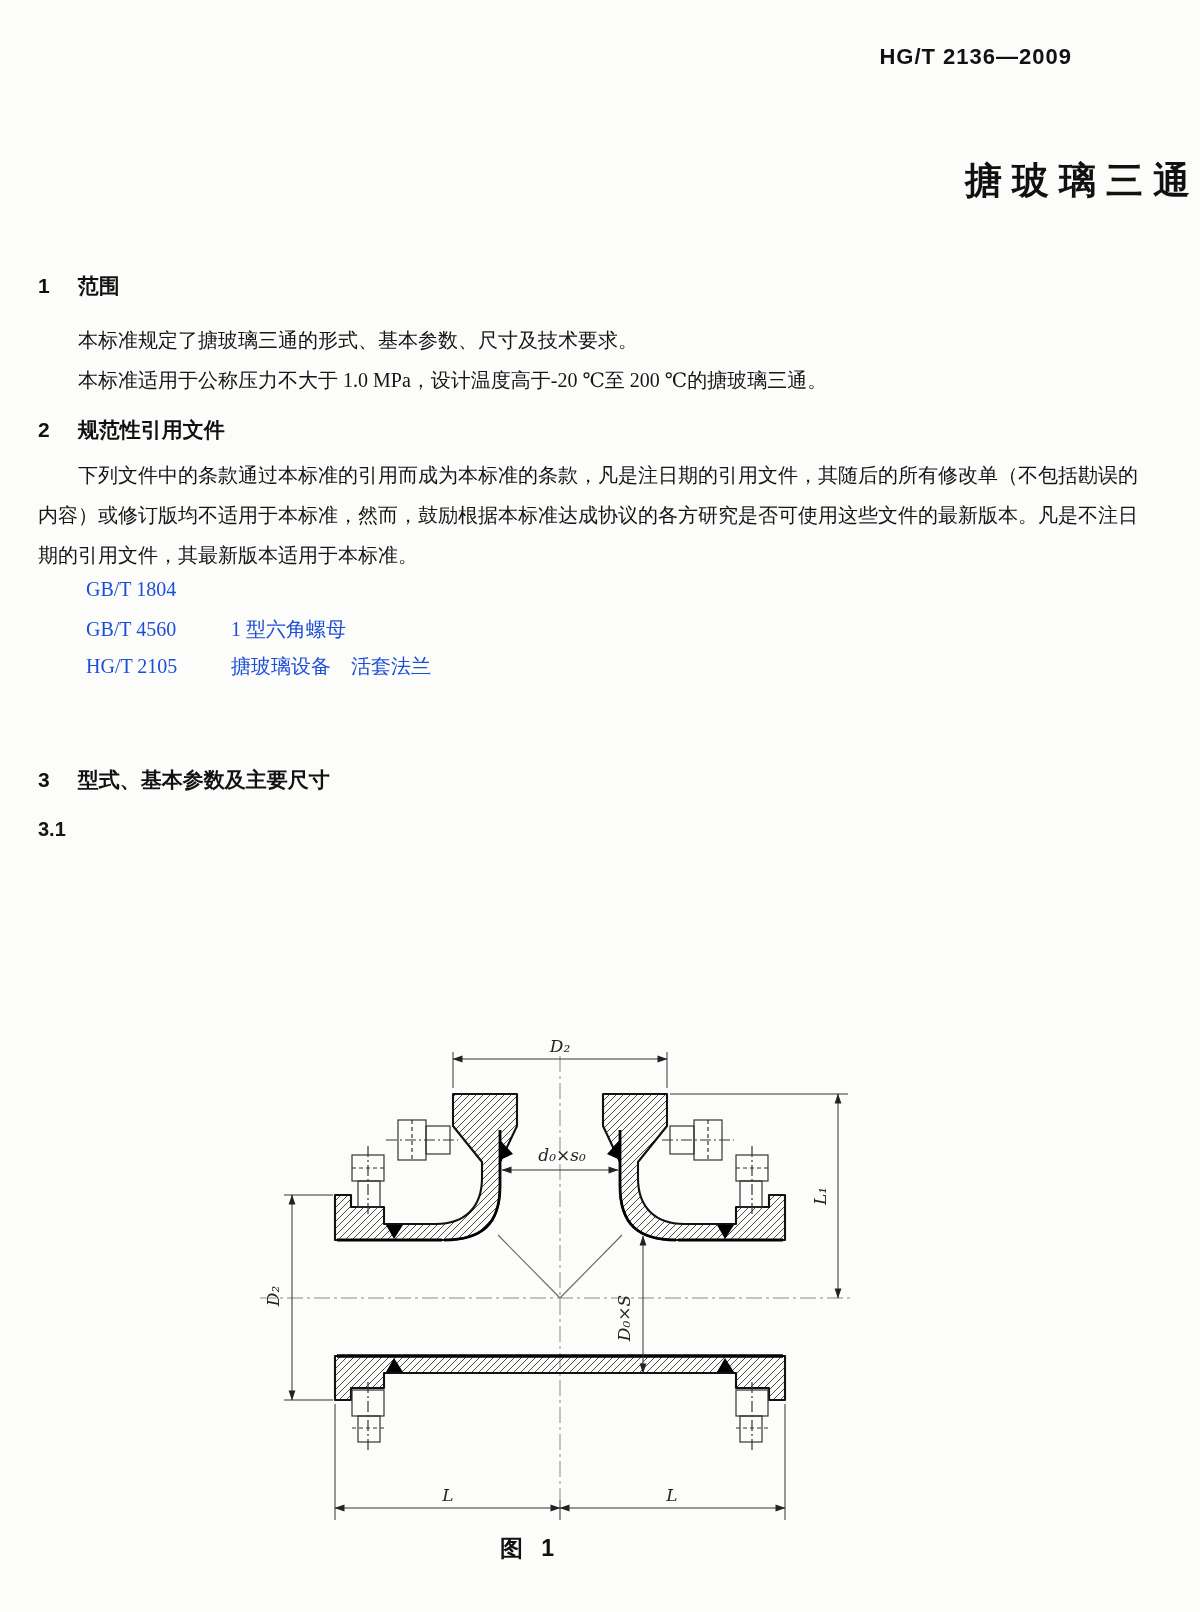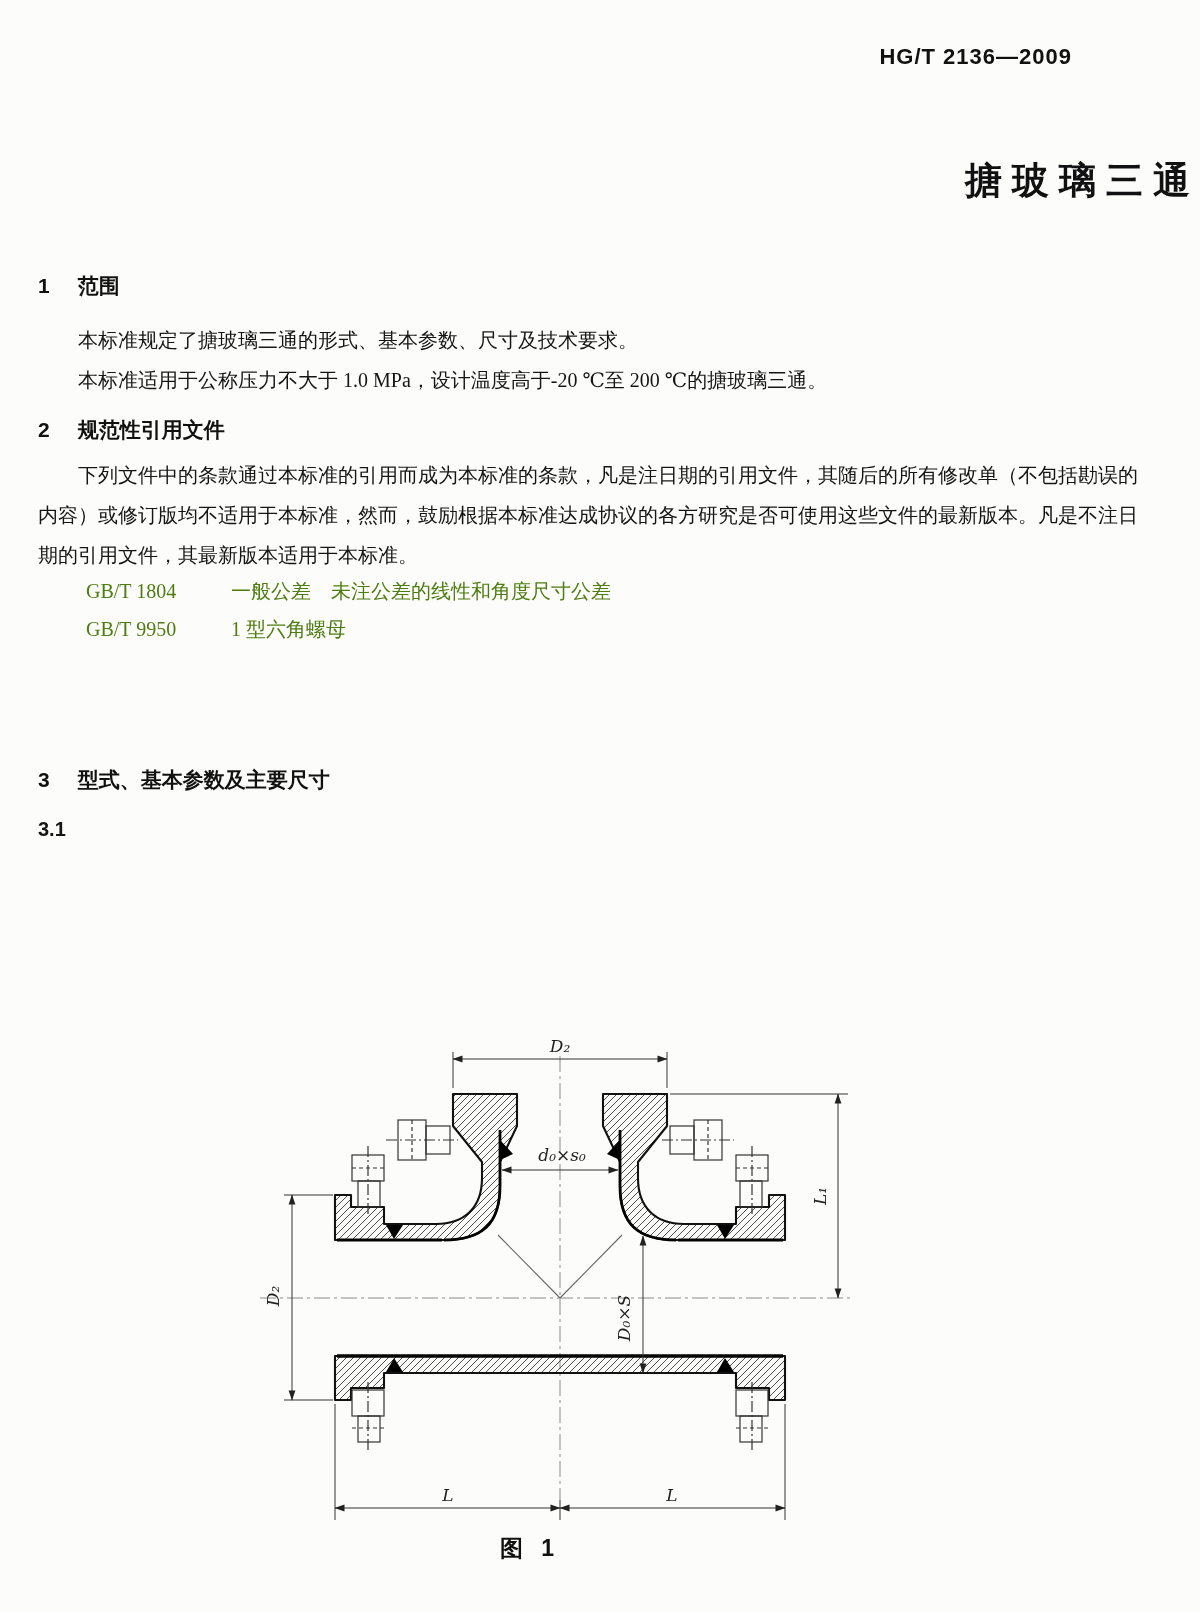--- a/index.html
+++ b/index.html
@@ -24,21 +24,21 @@
     font-weight:bold;font-size:21px;color:#111;
     display:flex;align-items:baseline;
   }
   .sec-heading .num{margin-right:28px;}
   .body-p{
     position:absolute;left:38px;width:1100px;
     font-size:20px;line-height:40px;text-align:justify;color:#151515;
   }
   .indent{text-indent:2em;}
   .ref-list{position:absolute;left:86px;top:578px;width:1000px;}
-  .ref-row{display:flex;height:37.5px;align-items:baseline;font-size:20px;color:#4d7c0f;}
+  .ref-row{display:flex;height:37.5px;align-items:baseline;font-size:20px;color:#1d4ed8;}
   .ref-code{min-width:145px;}
   .clause{
     position:absolute;left:38px;top:818px;width:1100px;
     font-size:20px;color:#151515;display:flex;align-items:flex-end;
   }
   .clause .cnum{
     font-family:"Liberation Sans","DejaVu Sans",sans-serif;
     font-weight:bold;margin-right:22px;
   }
   .figure-wrap{position:absolute;left:200px;top:1028px;width:660px;}
@@ -69,25 +69,28 @@
 
 <div class="sec-heading" style="top:416px;">
   <span class="num">2</span>
   <span>规范性引用文件</span>
 </div>
 <div class="body-p indent" style="top:455px;">下列文件中的条款通过本标准的引用而成为本标准的条款，凡是注日期的引用文件，其随后的所有修改单（不包括勘误的内容）或修订版均不适用于本标准，然而，鼓励根据本标准达成协议的各方研究是否可使用这些文件的最新版本。凡是不注日期的引用文件，其最新版本适用于本标准。</div>
 
 <div class="ref-list">
   <div class="ref-row">
     <span class="ref-code">GB/T 1804</span>
-    <span>一般公差　未注公差的线性和角度尺寸公差</span>
   </div>
   <div class="ref-row">
-    <span class="ref-code">GB/T 9950</span>
+    <span class="ref-code">GB/T 4560</span>
     <span>1 型六角螺母</span>
+  </div>
+  <div class="ref-row">
+    <span class="ref-code">HG/T 2105</span>
+    <span>搪玻璃设备　活套法兰</span>
   </div>
 </div>
 
 <div class="sec-heading" style="top:766px;">
   <span class="num">3</span>
   <span>型式、基本参数及主要尺寸</span>
 </div>
 <div class="clause">
   <span class="cnum">3.1</span>
 </div>

